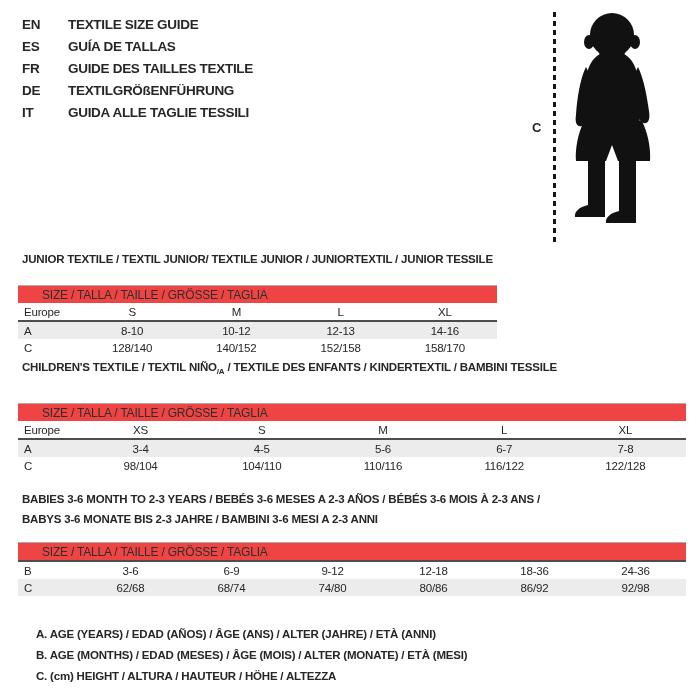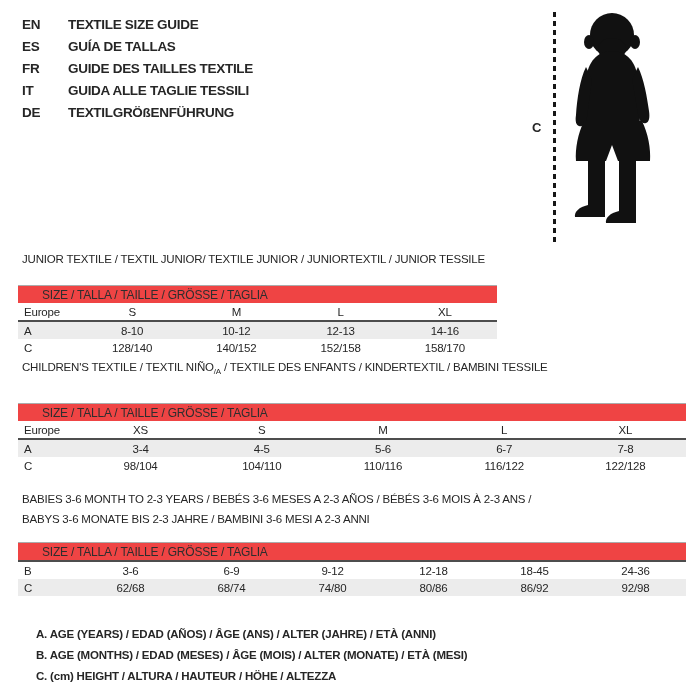--- a/index.html
+++ b/index.html
@@ -14,21 +14,21 @@
     font-weight:bold;font-size:13.5px;letter-spacing:-0.3px;}
   .lang-code{width:46px;}
   
   .figure{position:absolute;left:520px;top:0;width:180px;height:250px;}
   .measure-line{position:absolute;left:33px;top:12px;width:3px;height:230px;
     background:repeating-linear-gradient(to bottom,#161616 0 5px,transparent 5px 9px);}
   .measure-label{position:absolute;left:12px;top:120px;
     font-weight:bold;font-size:13px;}
   .silhouette{position:absolute;left:42px;top:8px;}
   
-  .section-title{position:absolute;left:22px;font-weight:normal;font-size:11.5px;
+  .section-title{position:absolute;left:22px;font-weight:bold;font-size:11.5px;
     letter-spacing:-0.2px;line-height:20px;white-space:nowrap;}
   .sub{font-size:8px;vertical-align:sub;}
   
   .tbl{position:absolute;left:18px;font-size:11.5px;letter-spacing:-0.2px;}
   .t-w1{width:479px;}
   .t-w2{width:668px;}
   .thead{height:18px;line-height:18px;background:#ef4444;border-top:1px solid #ababab;
     padding-left:24px;font-size:12px;color:#2e2e2e;box-sizing:border-box;}
   .trow{display:flex;height:17px;align-items:center;justify-content:flex-end;}
   .trow.shade{background:#ececec;}
@@ -49,26 +49,26 @@
   </div>
   <div class="lang-row">
     <span class="lang-code">ES</span>
     <span class="lang-title">GUÍA DE TALLAS</span>
   </div>
   <div class="lang-row">
     <span class="lang-code">FR</span>
     <span class="lang-title">GUIDE DES TAILLES TEXTILE</span>
   </div>
   <div class="lang-row">
+    <span class="lang-code">DE</span>
+    <span class="lang-title">TEXTILGRÖßENFÜHRUNG</span>
+  </div>
+  <div class="lang-row">
     <span class="lang-code">IT</span>
     <span class="lang-title">GUIDA ALLE TAGLIE TESSILI</span>
-  </div>
-  <div class="lang-row">
-    <span class="lang-code">DE</span>
-    <span class="lang-title">TEXTILGRÖßENFÜHRUNG</span>
   </div>
 </div>
 
 <div class="figure">
   <div class="measure-line"></div>
   <div class="measure-label">C</div>
   <svg class="silhouette" width="106" height="230" viewBox="0 0 106 228" aria-hidden="true">
     <g fill="#111111">
       <circle cx="50" cy="26" r="22"></circle>
       <ellipse cx="27" cy="33" rx="5" ry="7"></ellipse>
@@ -154,21 +154,21 @@
 
 <div class="tbl t-w2" style="top:542px">
   <div class="thead">SIZE / TALLA / TAILLE / GRÖSSE / TAGLIA</div>
   <div class="tdivider"></div>
   <div class="trow">
     <div class="tlabel">B</div>
     <div class="tcell">3-6</div>
     <div class="tcell">6-9</div>
     <div class="tcell">9-12</div>
     <div class="tcell">12-18</div>
-    <div class="tcell">18-45</div>
+    <div class="tcell">18-36</div>
     <div class="tcell">24-36</div>
   </div>
   <div class="trow shade">
     <div class="tlabel">C</div>
     <div class="tcell">62/68</div>
     <div class="tcell">68/74</div>
     <div class="tcell">74/80</div>
     <div class="tcell">80/86</div>
     <div class="tcell">86/92</div>
     <div class="tcell">92/98</div>

